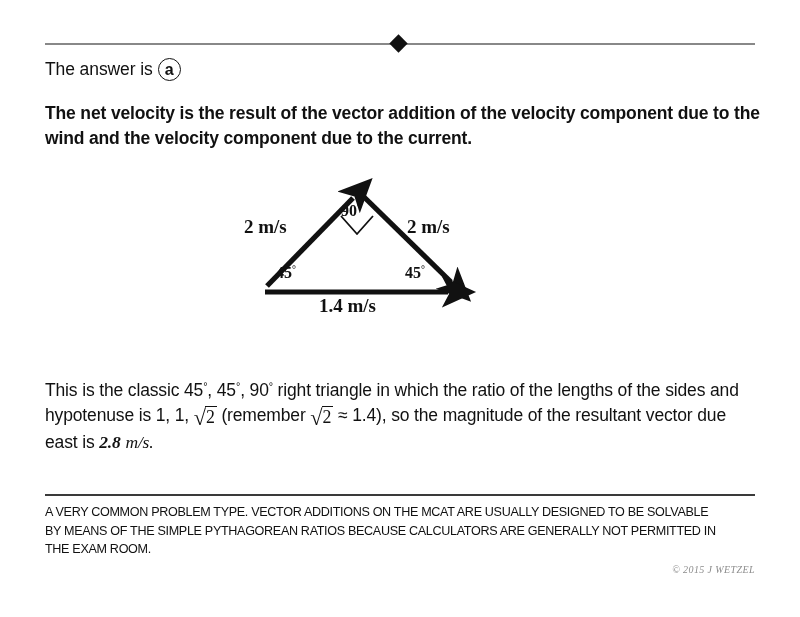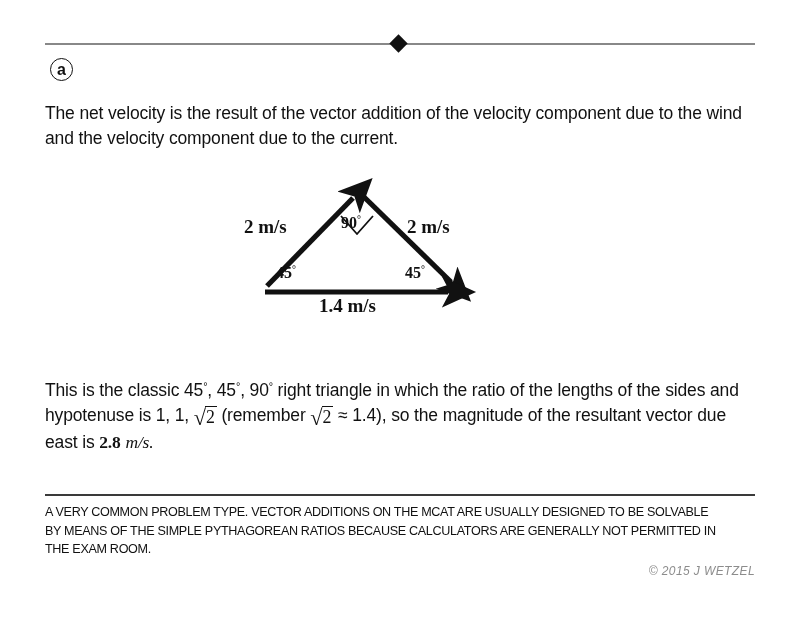--- a/index.html
+++ b/index.html
@@ -72,34 +72,36 @@
     position: absolute;
     font-size: 17.5px;
     line-height: 25px;
     letter-spacing: -0.15px;
     color: #111111;
   }
   #intro-para {
     left: 45px;
     top: 101px;
     width: 715px;
+    font-weight: bold;
   }
   #explain-para {
     left: 45px;
     top: 378px;
     width: 715px;
   }
 
   .serif {
     font-family: "Liberation Serif", serif;
     font-style: italic;
   }
   .serif-b {
     font-family: "Liberation Serif", serif;
     font-weight: bold;
+    font-style: italic;
   }
   sup.deg {
     font-size: 0.62em;
     vertical-align: 0.52em;
     line-height: 0;
   }
 
   
   .radical {
     display: inline-block;
@@ -134,21 +136,21 @@
     font-family: "Liberation Serif", serif;
     font-weight: bold;
     color: #111111;
     white-space: nowrap;
   }
   .lbl-left-mag   { left: 29px;  top: 40px;  font-size: 19px; }
   .lbl-right-mag  { left: 192px; top: 40px;  font-size: 19px; }
   .lbl-bottom-mag { left: 104px; top: 119px; font-size: 19px; }
   .lbl-ang-left   { left: 61px;  top: 88px;  font-size: 16px; }
   .lbl-ang-right  { left: 190px; top: 88px;  font-size: 16px; }
-  .lbl-ang-apex   { left: 126px; top: 26px;  font-size: 16px; margin-top: 12px; }
+  .lbl-ang-apex   { left: 126px; top: 26px;  font-size: 16px; }
 
   
   .bottom-rule {
     position: absolute;
     left: 45px;
     top: 494px;
     width: 710px;
     height: 1.6px;
     background: #3a3a3a;
   }
@@ -161,35 +163,37 @@
     line-height: 18.5px;
     letter-spacing: -0.35px;
     transform: scaleX(0.955);
     transform-origin: left top;
     color: #111111;
   }
   .copyright {
     position: absolute;
     right: 45px;
     top: 564px;
-    font-size: 12px;
+    font-size: 10px;
     font-style: italic;
     letter-spacing: 0.4px;
     color: #8c8c8c;
+    font-family: Liberation Serif, serif;
   }
 </style>
 </head>
 <body>
 
 <div class="top-rule-wrap">
   <div class="top-rule"></div>
   <div class="diamond"></div>
 </div>
 
 <div class="answer-line">
+  <span>The answer is</span>
   <span class="answer-choice">a</span>
 </div>
 
 <div class="para" id="intro-para">The net velocity is the result of the vector addition of the velocity component due to the wind and the velocity component due to the current.</div>
 
 <div class="diagram">
   <svg width="290" height="155" viewBox="0 0 290 155">
     <defs>
       <marker id="ah" markerWidth="7" markerHeight="7" refX="1.2" refY="3" orient="auto" markerUnits="strokeWidth">
         <path d="M0,0 L6.6,3 L0,6 L1.6,3 Z" fill="#111111"></path>

